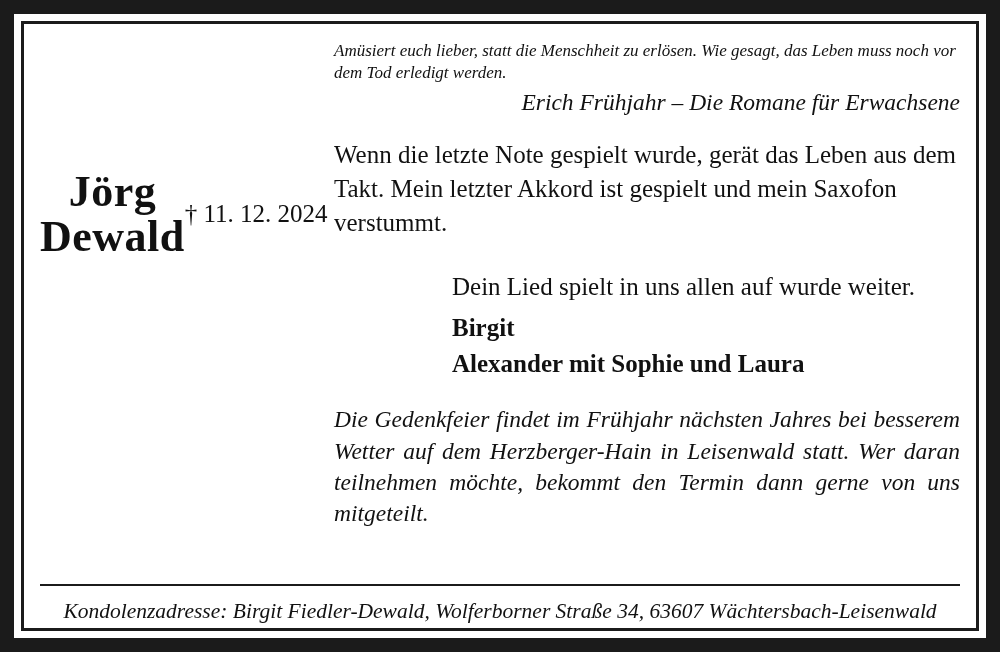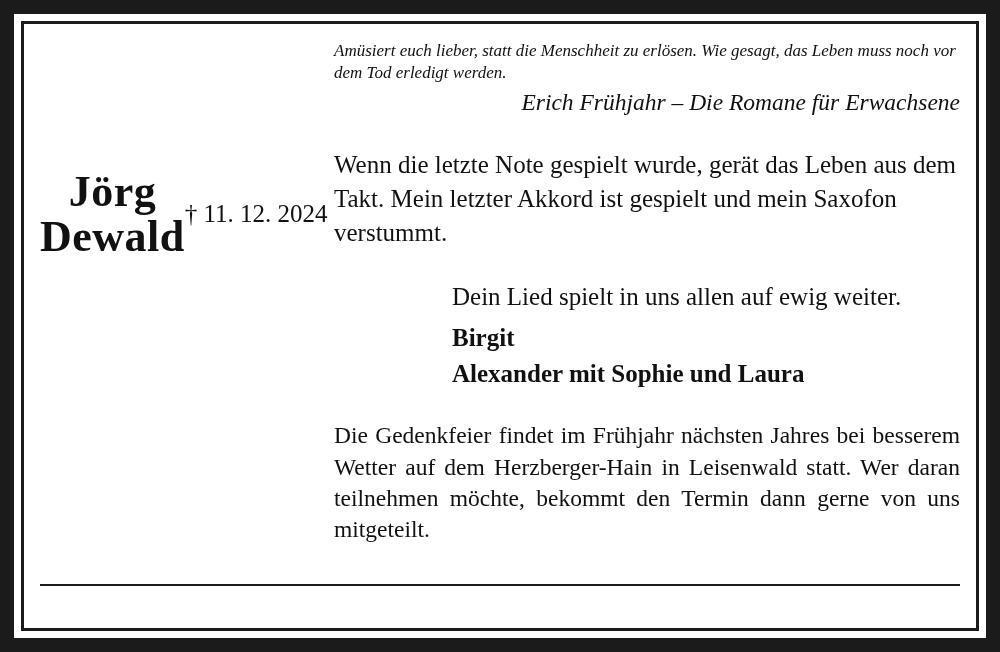--- a/index.html
+++ b/index.html
@@ -228,41 +228,42 @@
     font-style: italic;
     font-size: 23.5px;
     line-height: 1.32;
     text-align: right;
     margin-top: 2px;
   }
 
   .verse {
     font-size: 25px;
     line-height: 1.36;
-    margin-top: 30px;
+    margin-top: 20px;
   }
 
   .dedication {
     font-size: 25px;
     line-height: 1.36;
     margin-top: 30px;
     padding-left: 118px;
   }
   .survivors {
     margin-top: 6px;
     padding-left: 118px;
     font-weight: bold;
     font-size: 25px;
     line-height: 1.45;
   }
 
   .notice {
+    font-style: italic;
     font-size: 23.5px;
     line-height: 1.33;
-    margin-top: 28px;
+    margin-top: 22px;
     text-align: justify;
   }
 
   .footer-rule {
     position: absolute;
     left: 26px;
     right: 26px;
     bottom: 52px;
     border-top: 2px solid #1b1b1b;
   }
@@ -312,25 +313,26 @@
           <div class="date-row">† 11. 12. 2024</div>
         </div>
       </div>
 
       <div class="right-col">
         <div class="quote">Amüsiert euch lieber, statt die Menschheit zu erlösen. Wie gesagt, das Leben muss noch vor dem Tod erledigt werden.</div>
         <div class="quote-source">Erich Frühjahr – Die Romane für Erwachsene</div>
 
         <div class="verse">Wenn die letzte Note gespielt wurde, gerät das Leben aus dem Takt. Mein letzter Akkord ist gespielt und mein Saxofon verstummt.</div>
 
-        <div class="dedication">Dein Lied spielt in uns allen auf ewig weiter.</div>
+        <div class="dedication">Dein Lied spielt in uns allen auf wurde weiter.</div>
         <div class="survivors">
           <div>Birgit</div>
           <div>Alexander mit Sophie und Laura</div>
         </div>
 
         <div class="notice">Die Gedenkfeier findet im Frühjahr nächsten Jahres bei besserem Wetter auf dem Herzberger-Hain in Leisenwald statt. Wer daran teilnehmen möchte, bekommt den Termin dann gerne von uns mitgeteilt.</div>
       </div>
     </div>
 
     <div class="footer-rule"></div>
+    <div class="footer">Kondolenzadresse: Birgit Fiedler-Dewald, Wolferborner Straße 34, 63607 Wächtersbach-Leisenwald</div>
   </div>
 </div>
 
 </body></html>

